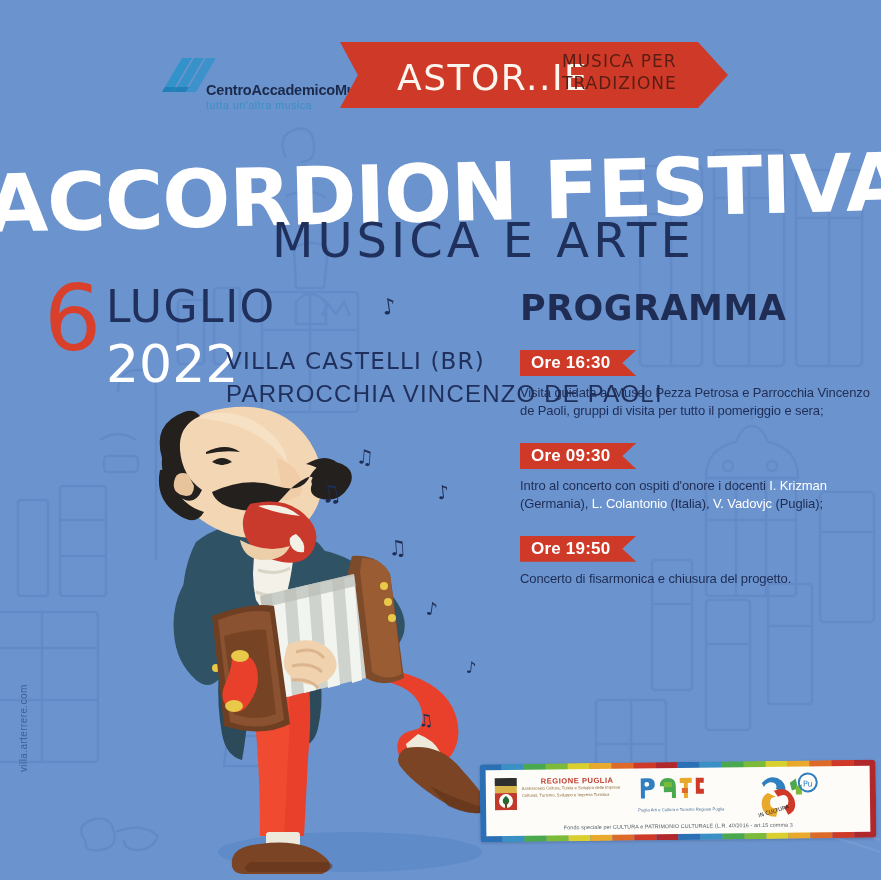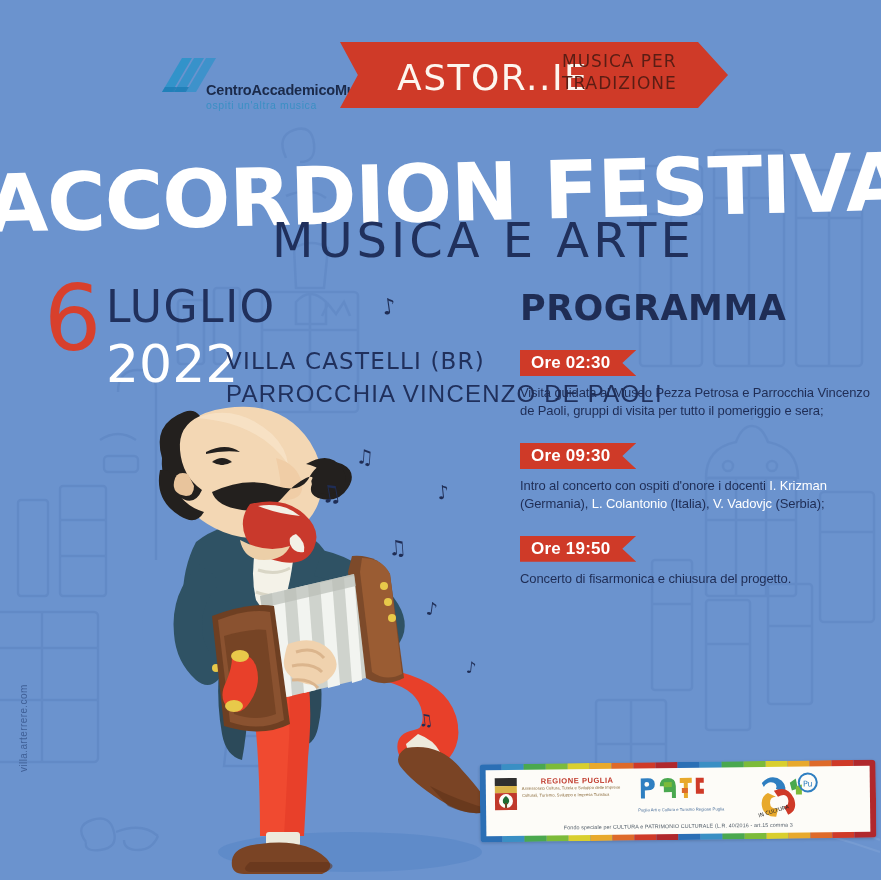--- a/index.html
+++ b/index.html
@@ -275,21 +275,21 @@
         <path d="M4 40 L24 6 L34 6 L14 40 Z" opacity="0.95"></path>
         <path d="M16 40 L36 6 L46 6 L26 40 Z" opacity="0.85"></path>
         <path d="M28 40 L48 6 L58 6 L38 40 Z" opacity="0.75"></path>
       </g>
       <g fill="#1f7fb8" opacity="0.9">
         <path d="M4 40 h12 l3 -5 h-12 z"></path>
         <path d="M16 40 h12 l3 -5 h-12 z"></path>
       </g>
     </svg>
     <div class="ltext">CentroAccademicoMusicale</div>
-    <div class="lsub">ospiti un'altra musica</div>
+    <div class="lsub">tutta un'altra musica</div>
   </div>
 
   <div id="banner">
     <div class="bg"></div>
     <div class="bgr"></div>
     <div class="b-main">ASTOR..IE</div>
     <div class="b-sub">
       <span>MUSICA PER</span><br>
       <span>TRADIZIONE</span>
     </div>
@@ -410,31 +410,31 @@
     <span class="note" style="left:466px;top:660px;font-size:16px;transform:rotate(6deg);">♪</span>
     <span class="note" style="left:418px;top:712px;font-size:17px;transform:rotate(-7deg);">♫</span>
   </div>
 
   <div id="prog">
     <h2>PROGRAMMA</h2>
 
     <div class="pitem">
       <div class="ptag">
         <div class="tbg"></div>
-        <span>Ore 02:30</span>
+        <span>Ore 16:30</span>
       </div>
       <div class="pbody">Visita guidata al Museo Pezza Petrosa e Parrocchia Vincenzo de Paoli, gruppi di visita per tutto il pomeriggio e sera;</div>
     </div>
 
     <div class="pitem">
       <div class="ptag">
         <div class="tbg"></div>
         <span>Ore 09:30</span>
       </div>
-      <div class="pbody" id="p2body"><span>Intro al concerto con ospiti d'onore i docenti </span><em>I. Krizman</em><span> (Germania), </span><em>L. Colantonio</em><span> (Italia), </span><em>V. Vadovjc</em><span> (Serbia);</span></div>
+      <div class="pbody" id="p2body"><span>Intro al concerto con ospiti d'onore i docenti </span><em>I. Krizman</em><span> (Germania), </span><em>L. Colantonio</em><span> (Italia), </span><em>V. Vadovjc</em><span> (Puglia);</span></div>
     </div>
 
     <div class="pitem">
       <div class="ptag">
         <div class="tbg"></div>
         <span>Ore 19:50</span>
       </div>
       <div class="pbody">Concerto di fisarmonica e chiusura del progetto.</div>
     </div>
   </div>

